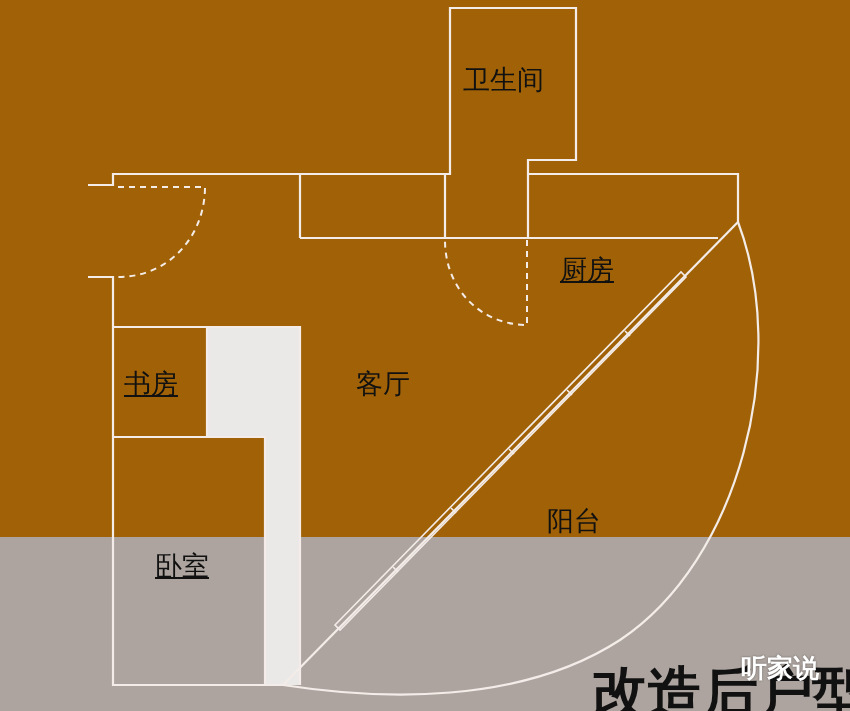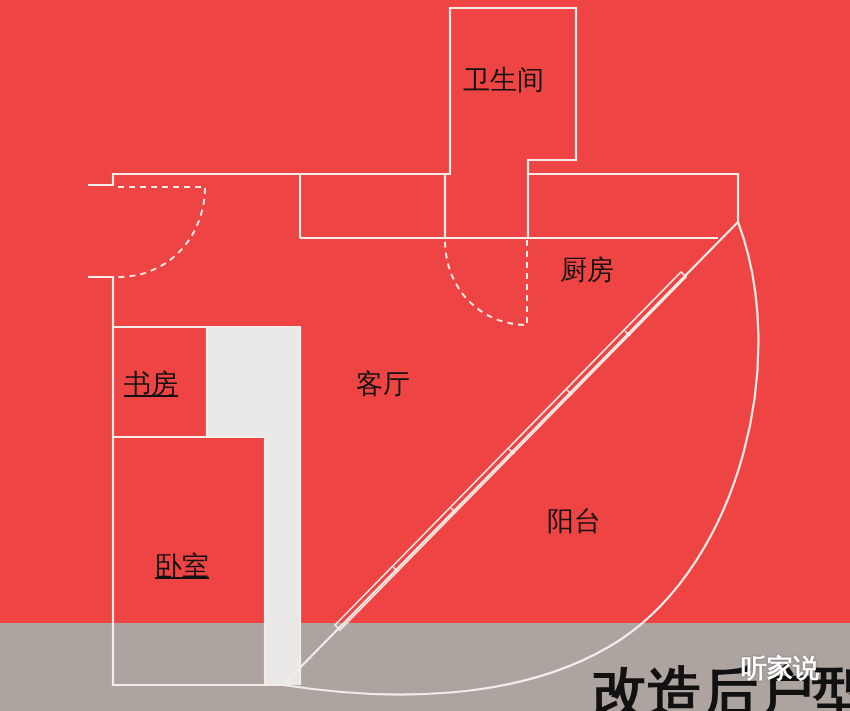--- a/index.html
+++ b/index.html
@@ -1,17 +1,17 @@
 <!DOCTYPE html>
 <html><head>
 <meta charset="utf-8">
 <style>
   html, body { margin: 0; padding: 0; }
   body { width: 850px; height: 711px; overflow: hidden; background: #ada49f; font-family: "DejaVu Sans", sans-serif; }
-  .stage { position: relative; width: 850px; height: 623px; background: #ef4444; }
+  .stage { position: relative; width: 850px; height: 537px; background: #a16207; }
   svg.plan { position: absolute; left: 0; top: 0; }
   .label { position: absolute; color: #111; font-family: "DejaVu Sans", sans-serif; font-size: 27px; letter-spacing: 0px; white-space: nowrap; line-height: 1; }
   .title { position: absolute; left: 592px; top: 665px; font-size: 56px; color: #111; font-family: "DejaVu Sans", sans-serif; font-weight: bold; letter-spacing: -1px; white-space: nowrap; line-height: 1; }
   .watermark { position: absolute; left: 741px; top: 655px; font-size: 26px; color: #ffffff; font-family: Liberation Sans, sans-serif; font-weight: bold; white-space: nowrap; line-height: 1; text-shadow: 0 0 2px rgba(0,0,0,0.5); }
 </style>
 </head>
 <body>
 
 <div class="stage">
   <svg class="plan" width="850" height="711" viewBox="0 0 850 711">
@@ -47,21 +47,21 @@
 
       <path d="M738 222 C 790 360, 740 560, 620 640 C 520 705, 380 700, 283 685"></path>
 
       <path stroke-dasharray="6 5" stroke-width="2" d="M118 187 L205 187 C 205 235, 170 277, 118 277"></path>
 
       <path stroke-dasharray="6 5" stroke-width="2" d="M527 240 L527 325 C 482 325, 445 290, 445 240"></path>
     </g>
   </svg>
 
   <div class="label" style="left:463px; top:66px;">卫生间</div>
-  <div class="label" style="left:560px; top:256px;">厨房</div>
+  <div class="label" style="left:560px; top:256px;text-decoration:underline;">厨房</div>
   <div class="label" style="left:356px; top:370px;">客厅</div>
   <div class="label" style="left:124px; top:370px;text-decoration:underline;">书房</div>
   <div class="label" style="left:155px; top:552px;text-decoration:underline;">卧室</div>
   <div class="label" style="left:547px; top:507px;text-align:right;">阳台</div>
 
   <div class="title">改造后户型</div>
   <div class="watermark">听家说</div>
 </div>
 
 </body></html>

